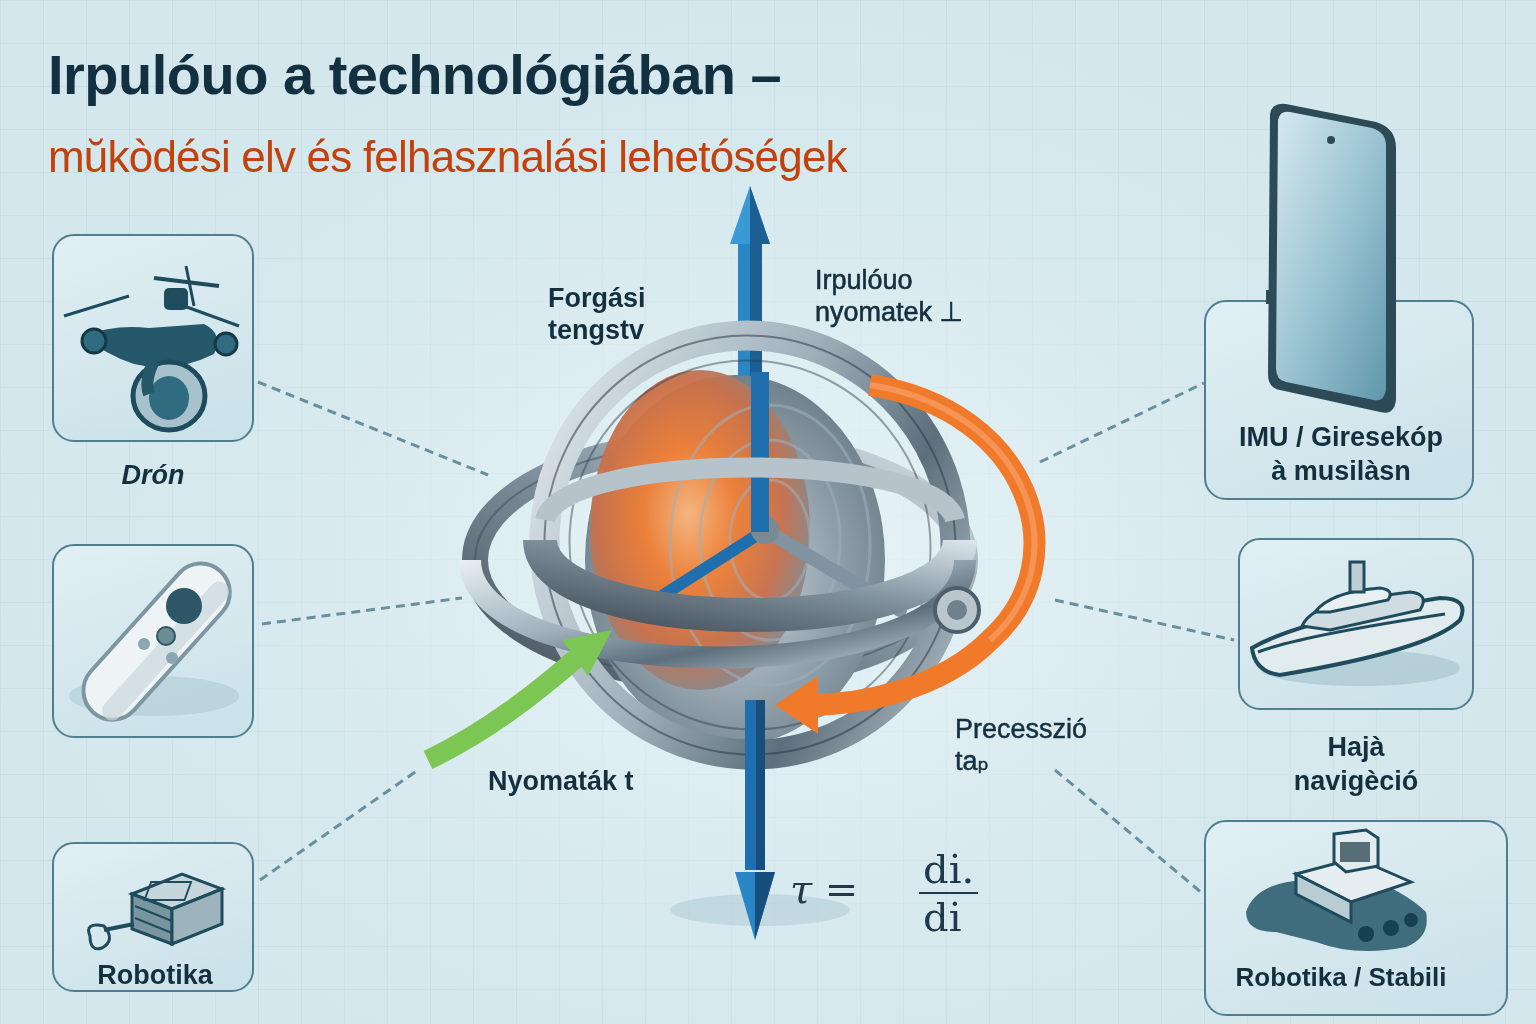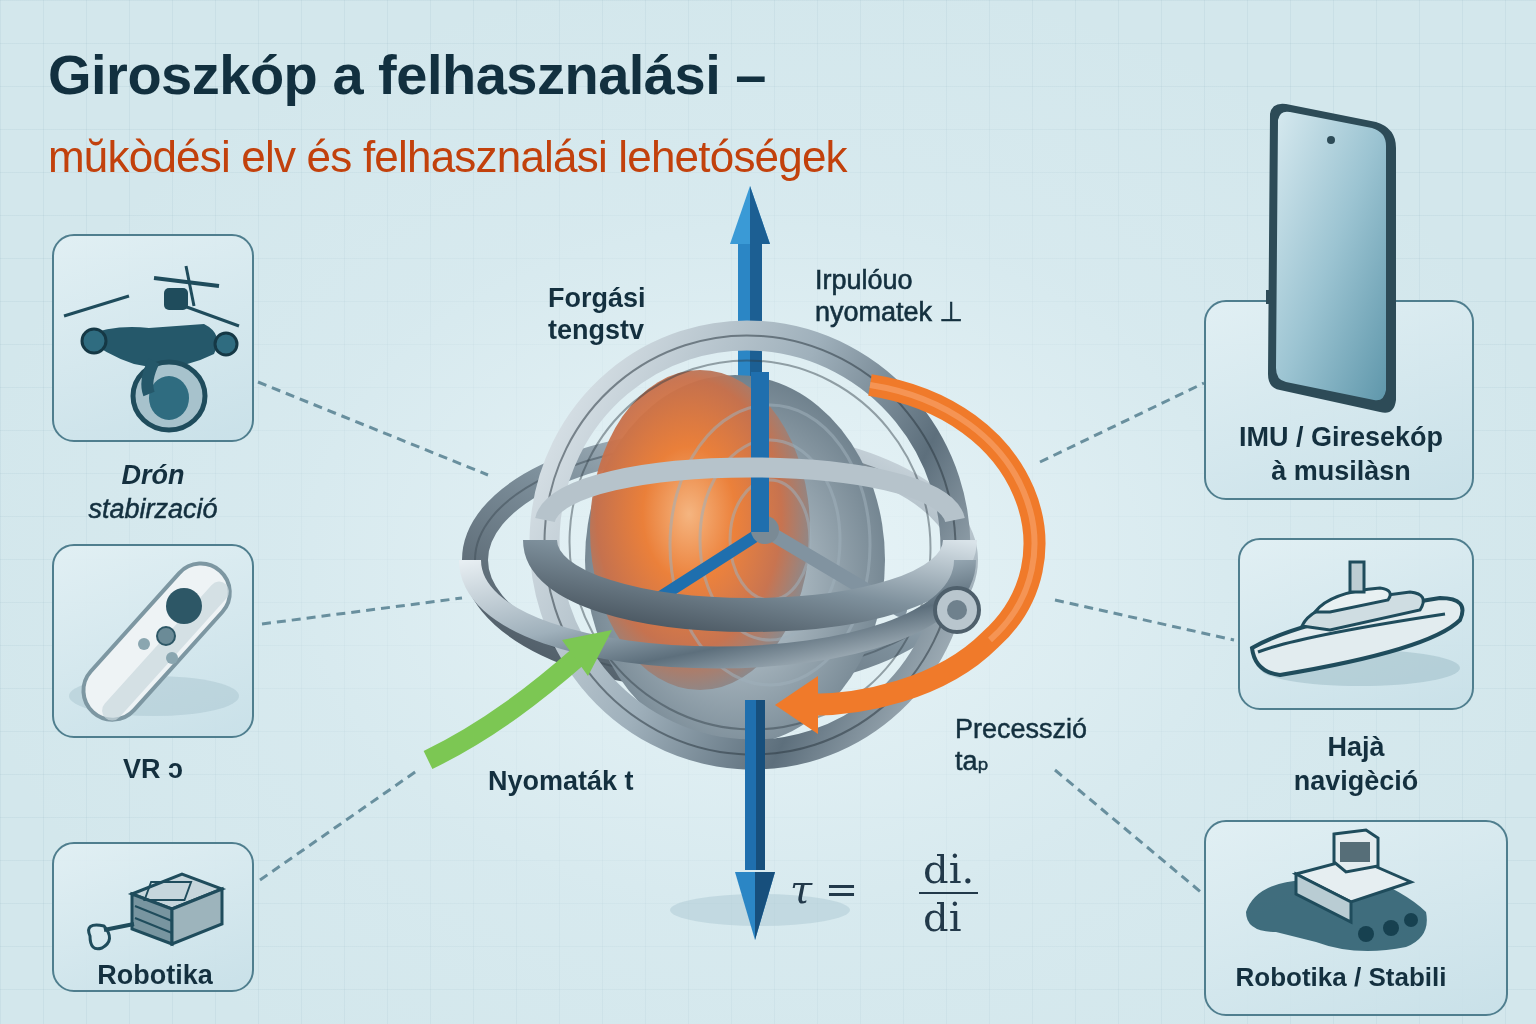--- a/index.html
+++ b/index.html
@@ -44,21 +44,21 @@
     color: #22394a; font-size: 40px;
   }
   .frac { display: inline-block; vertical-align: middle; text-align: left; margin-left: 48px; }
   .frac span { display: block; padding: 0 4px; }
   .frac .num { border-bottom: 2px solid #22394a; }
   svg.diagram { position: absolute; left: 0; top: 0; }
 </style>
 </head>
 <body>
 
-<h1 class="title">Giroszkóp a felhasznalási –</h1>
+<h1 class="title">Irpulóuo a technológiában –</h1>
 <h2 class="subtitle">mŭkòdési elv és felhasznalási lehetóségek</h2>
 
 <svg class="diagram" width="1536" height="1024" viewBox="0 0 1536 1024">
   <defs>
     <radialGradient id="rotorGrad" cx="0.45" cy="0.45" r="0.6">
       <stop offset="0" stop-color="#f9b57d"></stop>
       <stop offset="0.35" stop-color="#ef7e34"></stop>
       <stop offset="0.7" stop-color="#c9704a"></stop>
       <stop offset="1" stop-color="#7d8c97"></stop>
     </radialGradient>
@@ -176,38 +176,36 @@
     <path d="M 30 100 Q 60 88 95 92 L 150 88 Q 170 98 160 118 Q 120 138 80 128 Q 50 118 30 100 Z" fill="#25586a"></path>
     <circle cx="40" cy="105" r="12" fill="#2f6c80" stroke="#153845" stroke-width="3"></circle>
     <circle cx="172" cy="108" r="11" fill="#2f6c80" stroke="#153845" stroke-width="3"></circle>
     <ellipse cx="115" cy="160" rx="36" ry="34" fill="#a7c2cc" stroke="#1f4c5c" stroke-width="5"></ellipse>
     <ellipse cx="115" cy="162" rx="20" ry="22" fill="#2f6c80"></ellipse>
     <path d="M 100 125 Q 90 145 95 158" stroke="#25586a" stroke-width="12" fill="none"></path>
   </svg>
 </div>
 <div class="caption" style="left:52px; top:458px; width:202px;font-style:italic;">
   <div>Drón</div>
-  <div style="font-weight:normal; -webkit-text-stroke:0.5px #14303f;">stabirzació</div>
 </div>
 
 <div class="card" style="left:52px; top:544px; width:202px; height:194px;">
   <svg width="202" height="194" viewBox="0 0 202 194" style="left:0;top:0;">
     <ellipse cx="100" cy="150" rx="85" ry="20" fill="#a9c6d0" opacity="0.5"></ellipse>
     <g transform="rotate(-48 100 100)">
       <rect x="10" y="70" width="190" height="58" rx="29" fill="#eef3f5" stroke="#7d97a2" stroke-width="4"></rect>
       <rect x="14" y="102" width="180" height="20" rx="10" fill="#c9d7dd" opacity="0.7"></rect>
     </g>
     <circle cx="130" cy="60" r="18" fill="#2d5766"></circle>
     <circle cx="112" cy="90" r="9" fill="#6b8b97" stroke="#2d5766" stroke-width="2"></circle>
     <circle cx="90" cy="98" r="6" fill="#8aa6b0"></circle>
     <circle cx="118" cy="112" r="6" fill="#8aa6b0"></circle>
   </svg>
 </div>
 <div class="caption light" style="left:38px; top:752px; width:230px;">
-  <div style="font-weight:bold;">VR ɔ</div>
 </div>
 
 <div class="card" style="left:52px; top:842px; width:202px; height:150px;">
   <svg width="202" height="120" viewBox="0 0 202 120" style="left:0;top:0;">
     <g transform="translate(78 30)">
       <polygon points="0,20 50,0 90,15 40,35" fill="#c6d6dc" stroke="#1f4c5c" stroke-width="3"></polygon>
       <polygon points="0,20 40,35 40,70 0,55" fill="#7895a0" stroke="#1f4c5c" stroke-width="3"></polygon>
       <polygon points="40,35 90,15 90,50 40,70" fill="#9db4bc" stroke="#1f4c5c" stroke-width="3"></polygon>
       <line x1="3" y1="32" x2="40" y2="47" stroke="#1f4c5c" stroke-width="2"></line>
       <line x1="3" y1="44" x2="40" y2="59" stroke="#1f4c5c" stroke-width="2"></line>

